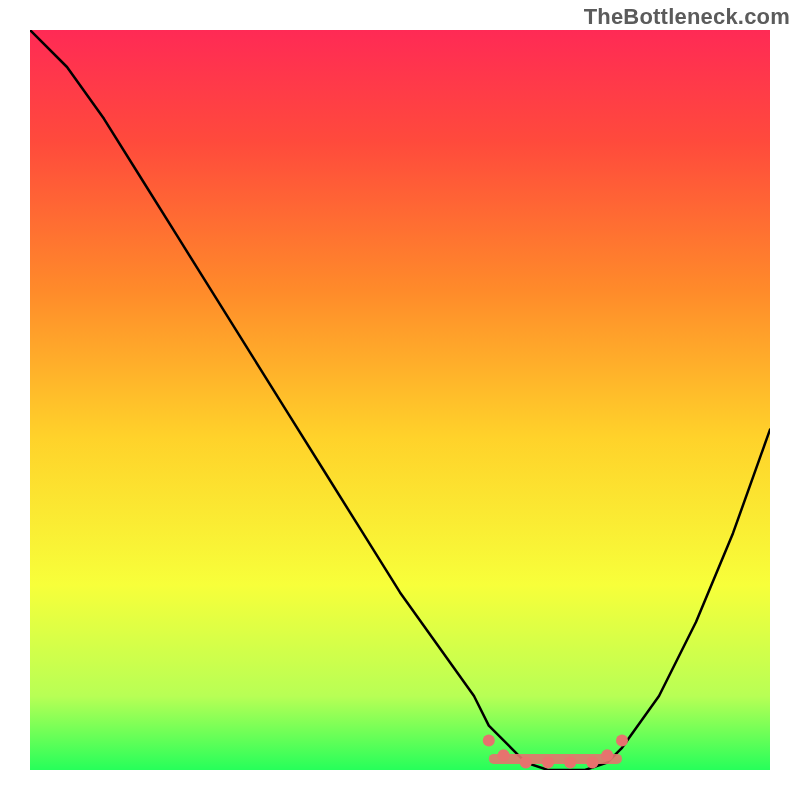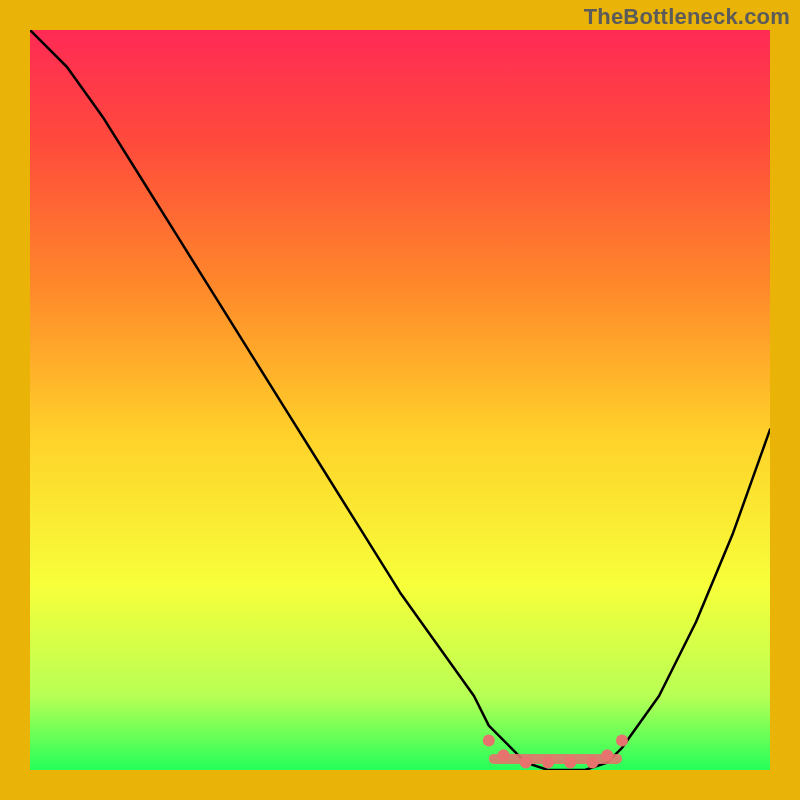--- a/index.html
+++ b/index.html
@@ -7,21 +7,21 @@
     padding: 0;
     width: 800px;
     height: 800px;
     background: #000;
     overflow: hidden;
   }
   .frame {
     position: relative;
     width: 800px;
     height: 800px;
-    background: #eab308;
+    background: #ffffff;
   }
   .watermark {
     position: absolute;
     top: 4px;
     right: 10px;
     font-family: Arial, Helvetica, sans-serif;
     font-size: 22px;
     font-weight: 600;
     color: #5b5b5b;
     letter-spacing: 0.2px;

